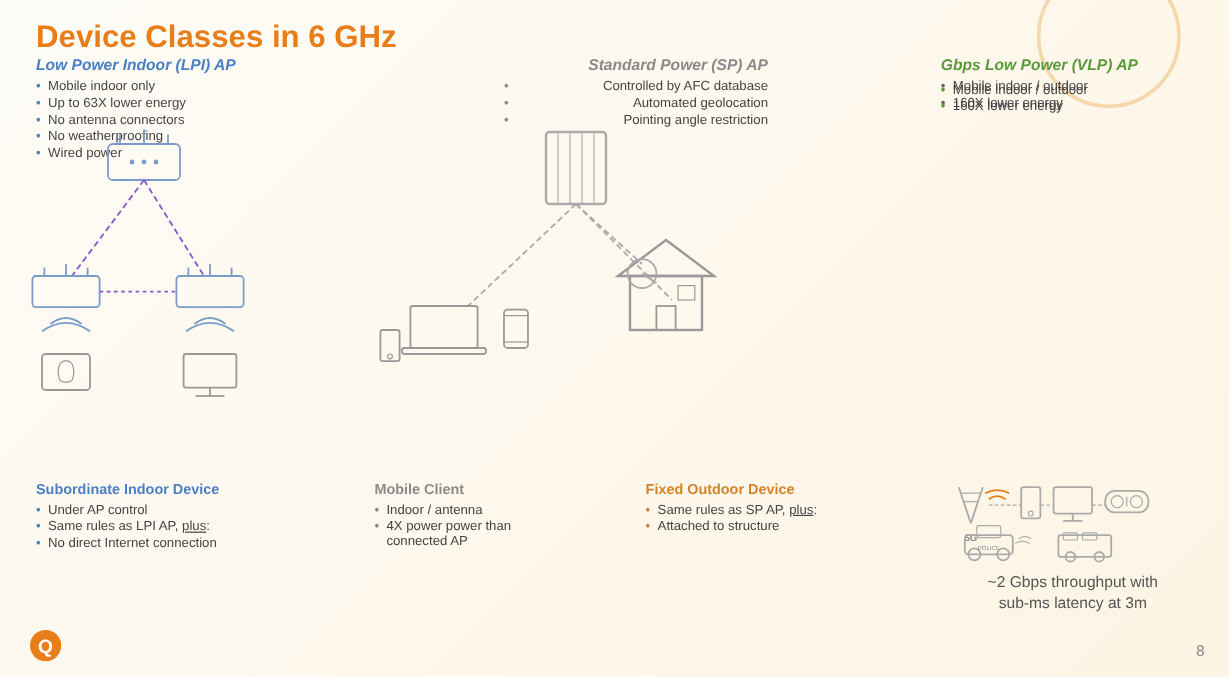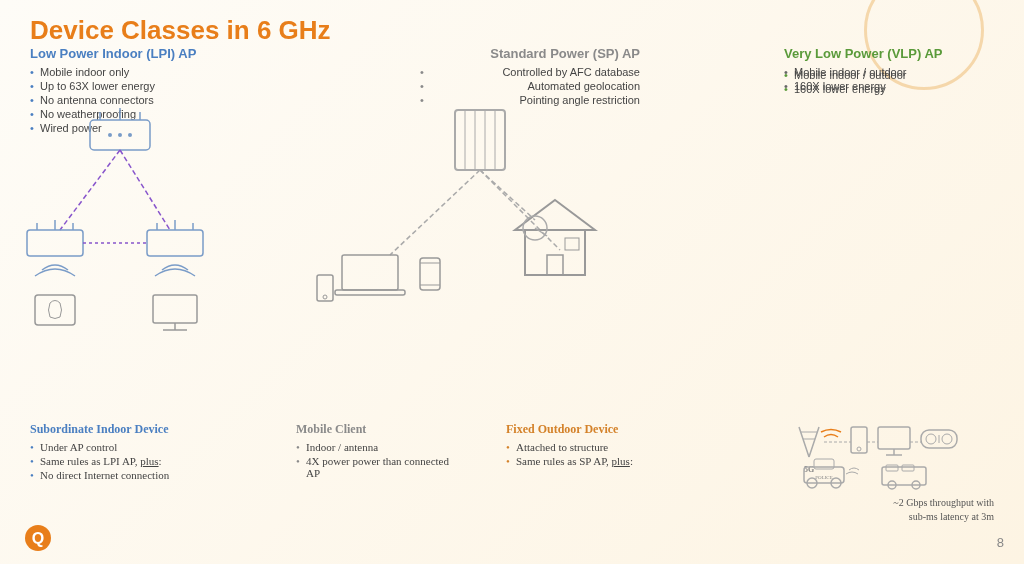--- a/index.html
+++ b/index.html
@@ -36,20 +36,21 @@
       font-size: 26px;
       font-weight: bold;
       color: #e87e1a;
       margin-bottom: 10px;
     }
 
     .section-title {
       font-size: 13px;
       font-weight: bold;
       margin-bottom: 4px;
+      font-style: italic;
     }
     .section-title.blue { color: #4a7fc1; }
     .section-title.gray { color: #8a8a8a; }
     .section-title.green { color: #5a9a3a; }
 
     .bullet-list {
       list-style: none;
       padding: 0;
       margin-bottom: 6px;
     }
@@ -93,23 +94,23 @@
     .page-num {
       position: absolute;
       bottom: 14px;
       right: 20px;
       font-size: 13px;
       color: #888;
     }
 
     
     .throughput-note {
-      font-size: 10px;
+      font-size: 13px;
       color: #555;
-      text-align: right;
+      text-align: center;
       line-height: 1.4;
     }
   </style>
 </head>
 <body>
 
 <div class="slide">
 
   <div class="deco-circle"></div>
 
@@ -131,21 +132,21 @@
     <div style="width:220px; margin-left:160px;text-align:right;">
       <div class="section-title gray">Standard Power (SP) AP</div>
       <ul class="bullet-list">
         <li class="gray-bullet">Controlled by AFC database</li>
         <li class="gray-bullet">Automated geolocation</li>
         <li class="gray-bullet">Pointing angle restriction</li>
       </ul>
     </div>
 
     <div style="width:210px; margin-left:auto;">
-      <div class="section-title green">Very Low Power (VLP) AP</div>
+      <div class="section-title green">Gbps Low Power (VLP) AP</div>
       <ul class="bullet-list">
         <li style="font-size:11px;color:#444;padding-left:10px;position:relative;padding:1px 0 1px 10px;">Mobile indoor / outdoor</li>
         <li style="font-size:11px;color:#444;padding-left:10px;position:relative;padding:1px 0 1px 10px;">160X lower energy</li>
       </ul>
     </div>
 
   </div>
 
   <svg style="position:absolute; top:100px; left:0; width:800px; height:280px;" viewBox="0 0 800 280">
 
@@ -240,21 +241,21 @@
 
     <line x1="480" y1="70" x2="535" y2="120" stroke="#aaa" stroke-width="1.5" stroke-dasharray="5,3"></line>
 
     <g transform="translate(325,175)">
       <rect x="-8" y="0" width="16" height="26" rx="2" fill="none" stroke="#999" stroke-width="1.5"></rect>
       <circle cx="0" cy="22" r="2" fill="none" stroke="#999" stroke-width="1"></circle>
     </g>
 
   </svg>
 
-  <div style="position:absolute; bottom:40px; left:30px; right:30px; display:flex; gap:0;font-family:Liberation Serif, serif;">
+  <div style="position:absolute; bottom:52px; left:30px; right:30px; display:flex; gap:16px;">
 
     <div style="width:230px;">
       <div class="sub-title blue">Subordinate Indoor Device</div>
       <ul class="bullet-list">
         <li class="blue-bullet">Under AP control</li>
         <li class="blue-bullet" style="font-size:11px;color:#444;padding-left:10px;position:relative;">
           Same rules as LPI AP, <span class="plus-text">plus</span>:
         </li>
         <li class="blue-bullet">No direct Internet connection</li>
       </ul>
@@ -264,24 +265,24 @@
       <div class="sub-title gray">Mobile Client</div>
       <ul class="bullet-list">
         <li class="gray-bullet">Indoor / antenna</li>
         <li class="gray-bullet">4X power power than connected AP</li>
       </ul>
     </div>
 
     <div style="width:200px; margin-left:50px;">
       <div class="sub-title orange">Fixed Outdoor Device</div>
       <ul class="bullet-list">
-        <li class="orange-bullet">Attached to structure</li>
         <li class="orange-bullet">
           Same rules as SP AP, <span class="plus-text">plus</span>:
         </li>
+        <li class="orange-bullet">Attached to structure</li>
       </ul>
     </div>
 
     <div style="width:200px; margin-left:auto; text-align:center;">
       
       <svg width="200" height="70" viewBox="0 0 200 70">
 
         <g transform="translate(15,5)">
           <line x1="0" y1="30" x2="-10" y2="0" stroke="#aaa" stroke-width="1.5"></line>
           <line x1="0" y1="30" x2="10" y2="0" stroke="#aaa" stroke-width="1.5"></line>

